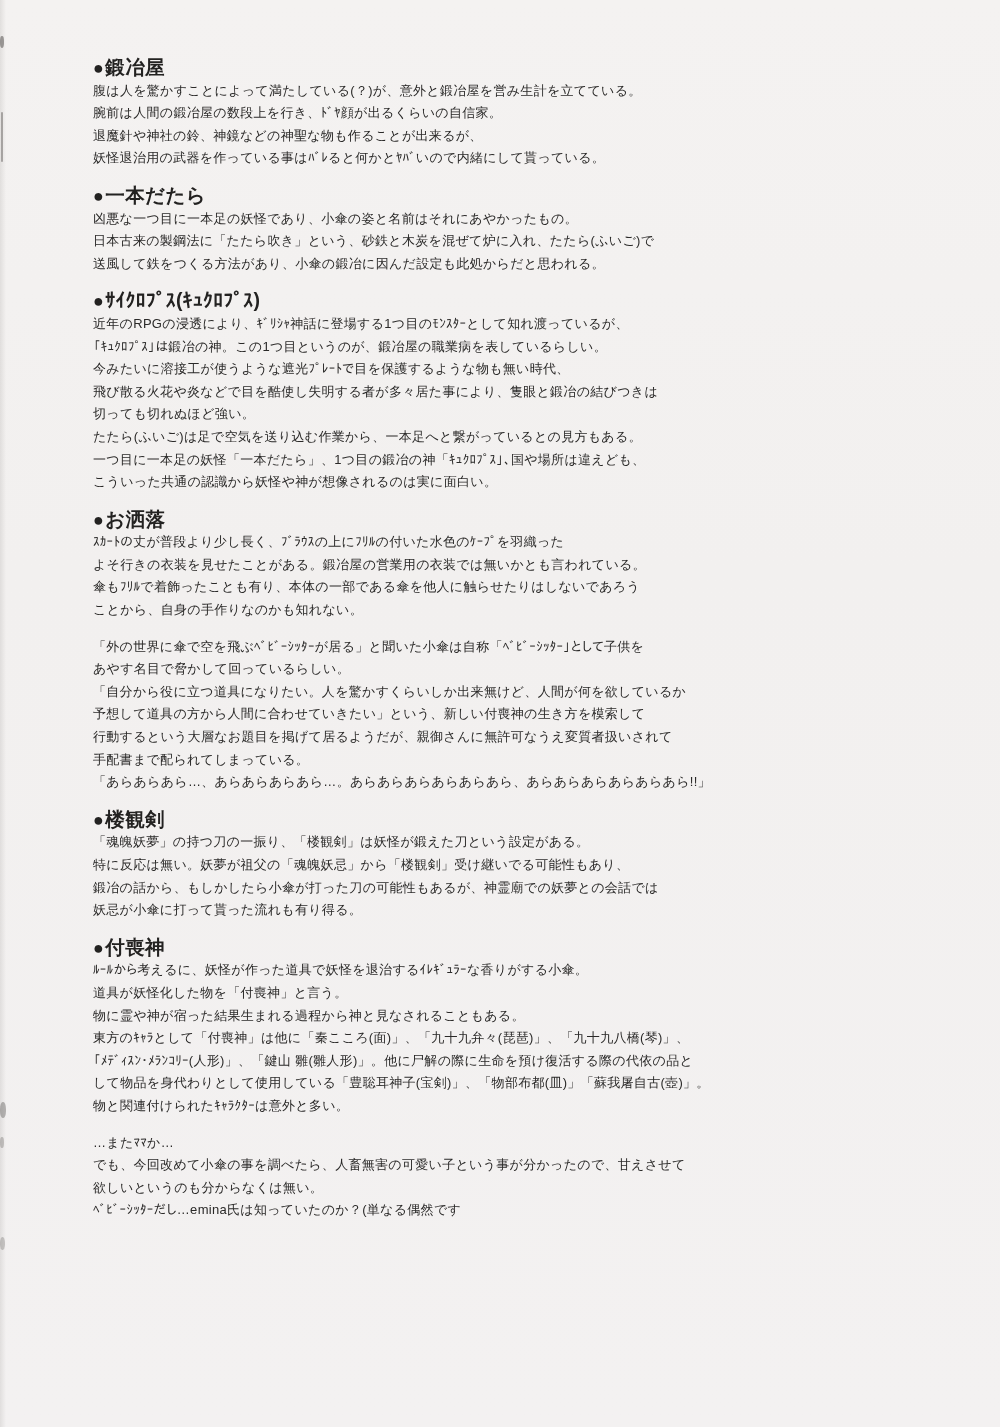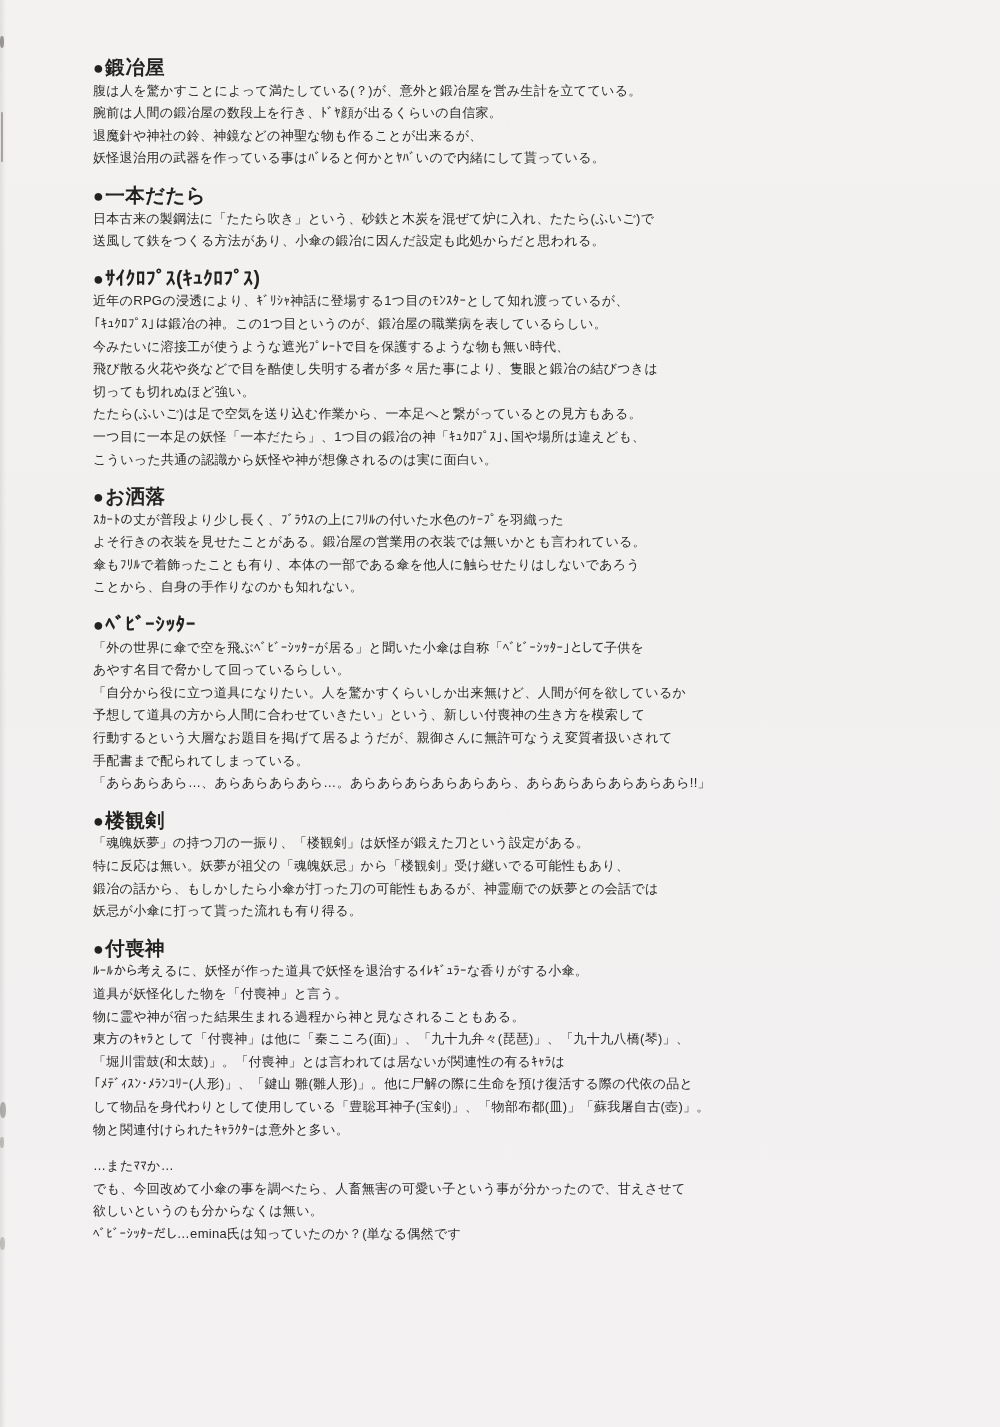--- a/index.html
+++ b/index.html
@@ -89,20 +89,21 @@
   <main class="content">
       <section>
         <h2><span class="bullet">●</span><span>鍛冶屋</span></h2>
         <p class="line">腹は人を驚かすことによって満たしている(？)が、意外と鍛冶屋を営み生計を立てている。</p>
         <p class="line">腕前は人間の鍛冶屋の数段上を行き、ﾄﾞﾔ顔が出るくらいの自信家。</p>
         <p class="line">退魔針や神社の鈴、神鏡などの神聖な物も作ることが出来るが、</p>
         <p class="line">妖怪退治用の武器を作っている事はﾊﾞﾚると何かとﾔﾊﾞいので内緒にして貰っている。</p>
       </section>
       <section>
         <h2><span class="bullet">●</span><span>一本だたら</span></h2>
+        <p class="line">凶悪な一つ目に一本足の妖怪であり、小傘の姿と名前はそれにあやかったもの。</p>
         <p class="line">日本古来の製鋼法に「たたら吹き」という、砂鉄と木炭を混ぜて炉に入れ、たたら(ふいご)で</p>
         <p class="line">送風して鉄をつくる方法があり、小傘の鍛冶に因んだ設定も此処からだと思われる。</p>
       </section>
       <section>
         <h2><span class="bullet">●</span><span>ｻｲｸﾛﾌﾟｽ(ｷｭｸﾛﾌﾟｽ)</span></h2>
         <p class="line">近年のRPGの浸透により、ｷﾞﾘｼｬ神話に登場する1つ目のﾓﾝｽﾀｰとして知れ渡っているが、</p>
         <p class="line">「ｷｭｸﾛﾌﾟｽ」は鍛冶の神。この1つ目というのが、鍛冶屋の職業病を表しているらしい。</p>
         <p class="line">今みたいに溶接工が使うような遮光ﾌﾟﾚｰﾄで目を保護するような物も無い時代、</p>
         <p class="line">飛び散る火花や炎などで目を酷使し失明する者が多々居た事により、隻眼と鍛冶の結びつきは</p>
         <p class="line">切っても切れぬほど強い。</p>
@@ -111,21 +112,20 @@
         <p class="line">こういった共通の認識から妖怪や神が想像されるのは実に面白い。</p>
       </section>
       <section>
         <h2><span class="bullet">●</span><span>お洒落</span></h2>
         <p class="line">ｽｶｰﾄの丈が普段より少し長く、ﾌﾞﾗｳｽの上にﾌﾘﾙの付いた水色のｹｰﾌﾟを羽織った</p>
         <p class="line">よそ行きの衣装を見せたことがある。鍛冶屋の営業用の衣装では無いかとも言われている。</p>
         <p class="line">傘もﾌﾘﾙで着飾ったことも有り、本体の一部である傘を他人に触らせたりはしないであろう</p>
         <p class="line">ことから、自身の手作りなのかも知れない。</p>
       </section>
       <section>
-        <h2><span class="bullet">●</span><span>ﾍﾞﾋﾞｰｼｯﾀｰ</span></h2>
         <p class="line">「外の世界に傘で空を飛ぶﾍﾞﾋﾞｰｼｯﾀｰが居る」と聞いた小傘は自称「ﾍﾞﾋﾞｰｼｯﾀｰ」として子供を</p>
         <p class="line">あやす名目で脅かして回っているらしい。</p>
         <p class="line">「自分から役に立つ道具になりたい。人を驚かすくらいしか出来無けど、人間が何を欲しているか</p>
         <p class="line">予想して道具の方から人間に合わせていきたい」という、新しい付喪神の生き方を模索して</p>
         <p class="line">行動するという大層なお題目を掲げて居るようだが、親御さんに無許可なうえ変質者扱いされて</p>
         <p class="line">手配書まで配られてしまっている。</p>
         <p class="line">「あらあらあら…、あらあらあらあら…。あらあらあらあらあらあら、あらあらあらあらあらあら!!」</p>
       </section>
       <section>
         <h2><span class="bullet">●</span><span>楼観剣</span></h2>
@@ -133,21 +133,20 @@
         <p class="line">特に反応は無い。妖夢が祖父の「魂魄妖忌」から「楼観剣」受け継いでる可能性もあり、</p>
         <p class="line">鍛冶の話から、もしかしたら小傘が打った刀の可能性もあるが、神霊廟での妖夢との会話では</p>
         <p class="line">妖忌が小傘に打って貰った流れも有り得る。</p>
       </section>
       <section>
         <h2><span class="bullet">●</span><span>付喪神</span></h2>
         <p class="line">ﾙｰﾙから考えるに、妖怪が作った道具で妖怪を退治するｲﾚｷﾞｭﾗｰな香りがする小傘。</p>
         <p class="line">道具が妖怪化した物を「付喪神」と言う。</p>
         <p class="line">物に霊や神が宿った結果生まれる過程から神と見なされることもある。</p>
         <p class="line">東方のｷｬﾗとして「付喪神」は他に「秦こころ(面)」、「九十九弁々(琵琶)」、「九十九八橋(琴)」、</p>
-        <p class="line">「堀川雷鼓(和太鼓)」。「付喪神」とは言われては居ないが関連性の有るｷｬﾗは</p>
         <p class="line">「ﾒﾃﾞｨｽﾝ･ﾒﾗﾝｺﾘｰ(人形)」、「鍵山 雛(雛人形)」。他に尸解の際に生命を預け復活する際の代依の品と</p>
         <p class="line">して物品を身代わりとして使用している「豊聡耳神子(宝剣)」、「物部布都(皿)」「蘇我屠自古(壺)」。</p>
         <p class="line">物と関連付けられたｷｬﾗｸﾀｰは意外と多い。</p>
       </section>
       <section>
         <p class="line">…またﾏﾏか…</p>
         <p class="line">でも、今回改めて小傘の事を調べたら、人畜無害の可愛い子という事が分かったので、甘えさせて</p>
         <p class="line">欲しいというのも分からなくは無い。</p>
         <p class="line">ﾍﾞﾋﾞｰｼｯﾀｰだし…emina氏は知っていたのか？(単なる偶然です</p>
       </section>

